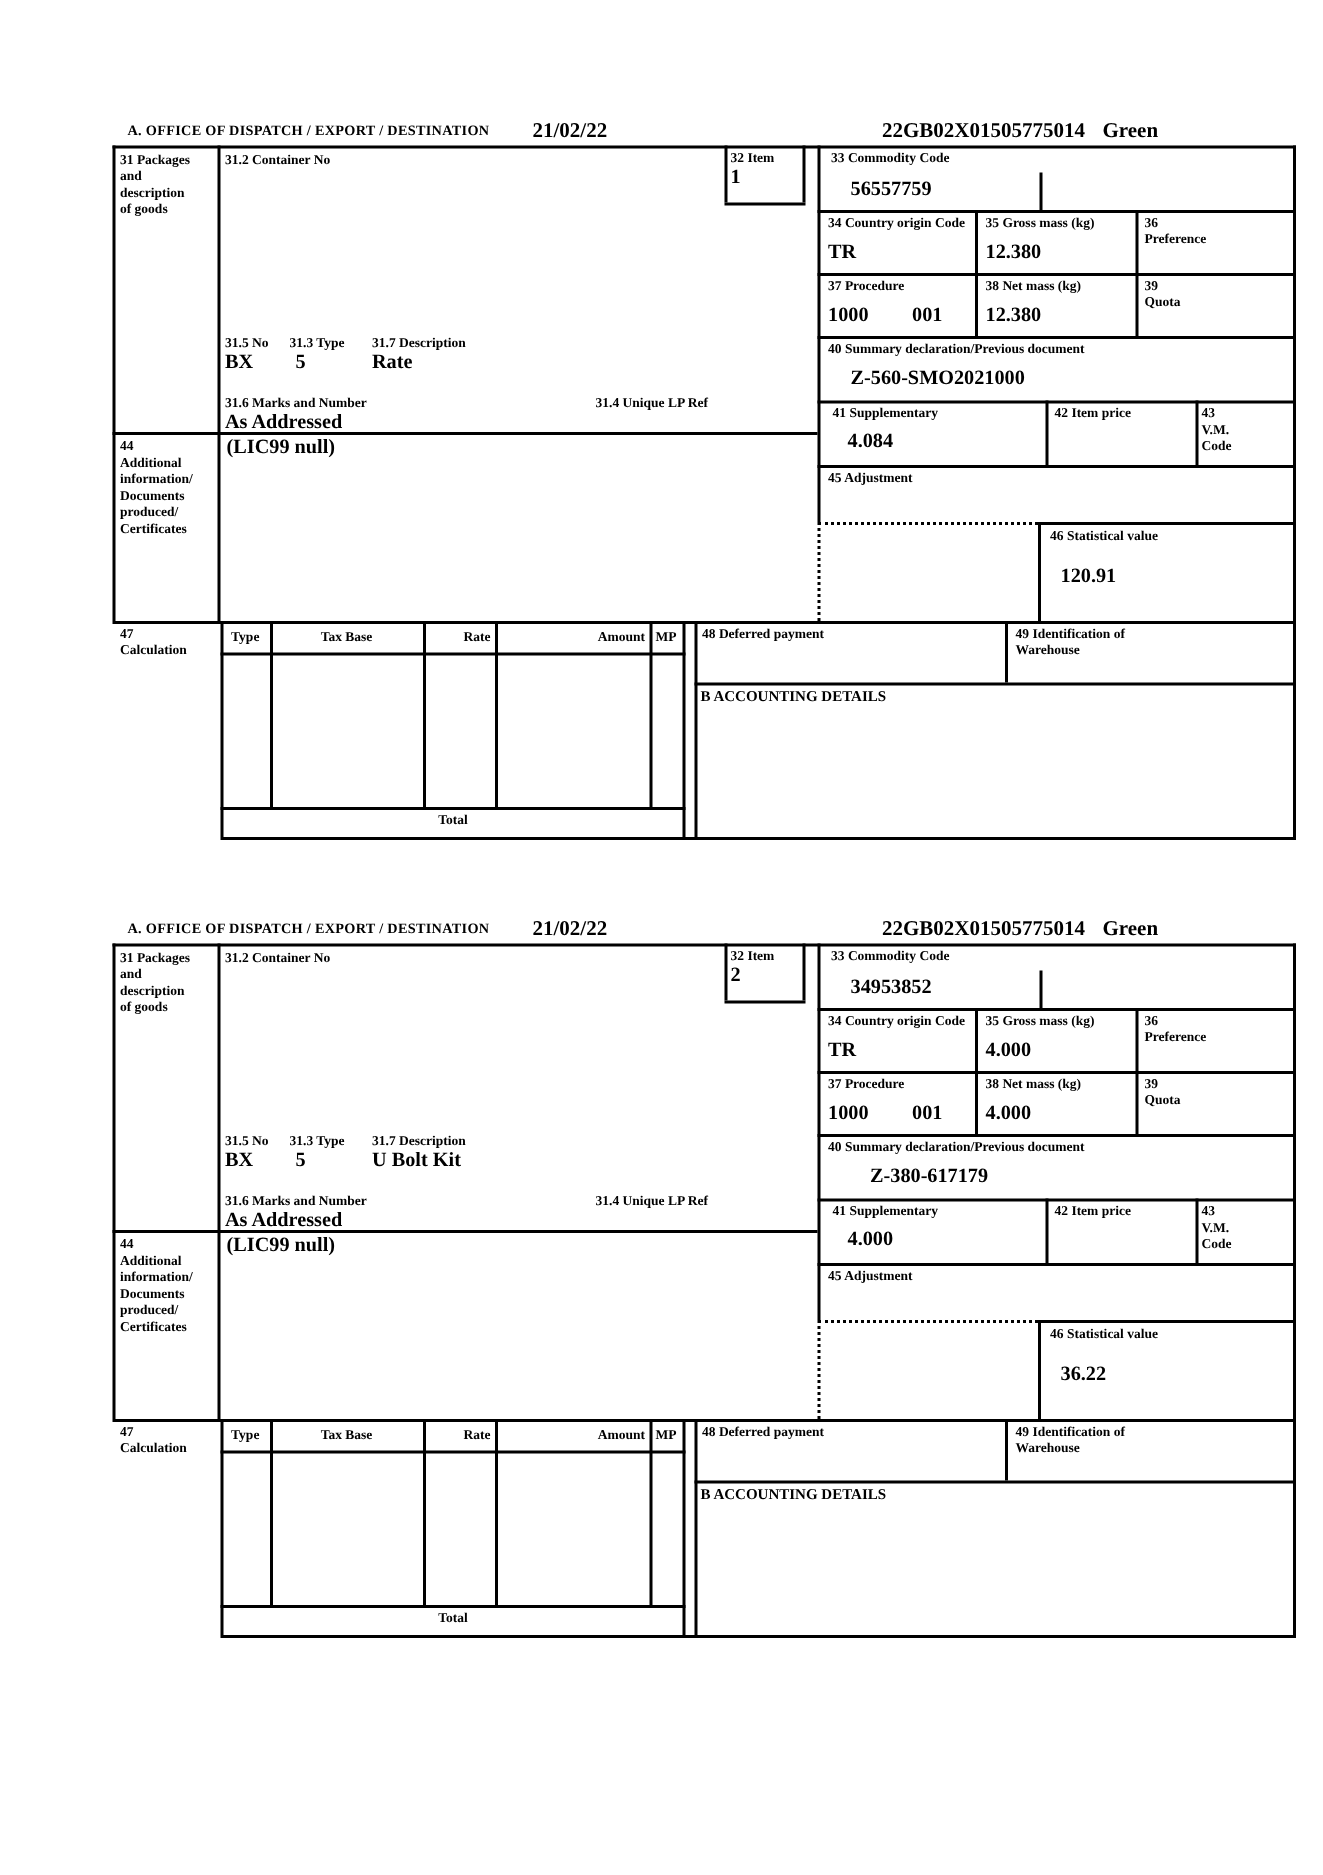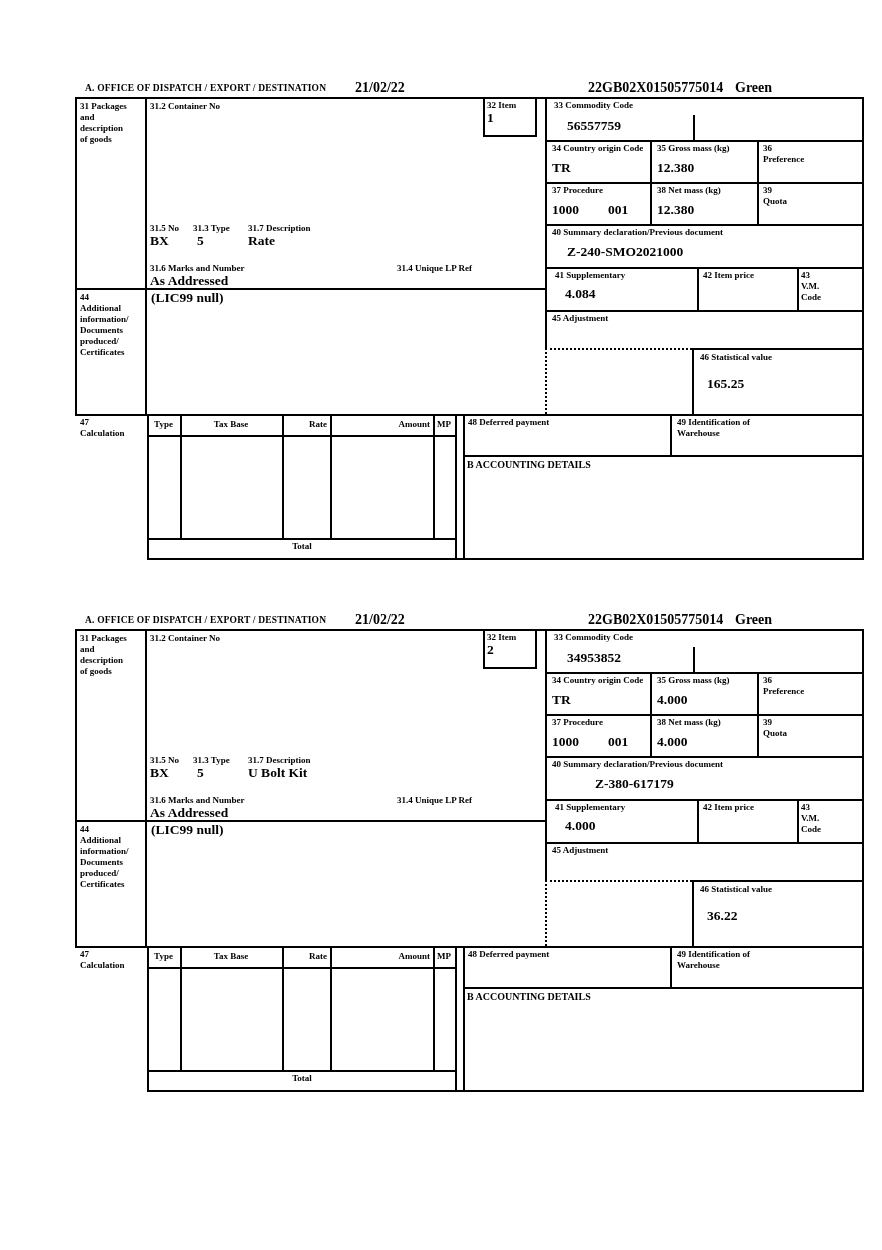--- a/index.html
+++ b/index.html
@@ -106,31 +106,31 @@
     <span class="lbl" style="left:688px;top:63px">36 Preference</span>
 
     <span class="lbl" style="left:477px;top:105px">37 Procedure</span>
     <span class="val" style="left:477px;top:122px">1000</span>
     <span class="val" style="left:533px;top:122px">001</span>
     <span class="lbl" style="left:582px;top:105px">38 Net mass (kg)</span>
     <span class="val" style="left:582px;top:122px">12.380</span>
     <span class="lbl" style="left:688px;top:105px">39 Quota</span>
 
     <span class="lbl" style="left:477px;top:147px">40 Summary declaration/Previous document</span>
-    <span class="val" style="left:492px;top:164px">Z-240-SMO2021000</span>
+    <span class="val" style="left:492px;top:164px">Z-560-SMO2021000</span>
 
     <span class="lbl" style="left:480px;top:190px">41 Supplementary</span>
     <span class="val" style="left:490px;top:206px">4.084</span>
     <span class="lbl" style="left:628px;top:190px">42 Item price</span>
     <span class="lbl" style="left:726px;top:190px">43 V.M. Code</span>
 
     <span class="lbl" style="left:477px;top:233px">45 Adjustment</span>
 
     <span class="lbl" style="left:625px;top:272px">46 Statistical value</span>
-    <span class="val" style="left:632px;top:296px">165.25</span>
+    <span class="val" style="left:632px;top:296px">120.91</span>
 
     <span class="lbl" style="left:5px;top:337px;width:62px">47
 Calculation</span>
     <span class="th" style="left:74px;top:339px;width:29px;text-align:center">Type</span>
     <span class="th" style="left:107px;top:339px;width:98px;text-align:center">Tax Base</span>
     <span class="th" style="left:209px;top:339px;width:43px;text-align:right">Rate</span>
     <span class="th" style="left:257px;top:339px;width:98px;text-align:right">Amount</span>
     <span class="th" style="left:360px;top:339px;width:18px;text-align:center">MP</span>
     <span class="th" style="left:74px;top:461px;width:306px;text-align:center">Total</span>
 
@@ -224,21 +224,21 @@
     <span class="lbl" style="left:688px;top:63px">36 Preference</span>
 
     <span class="lbl" style="left:477px;top:105px">37 Procedure</span>
     <span class="val" style="left:477px;top:122px">1000</span>
     <span class="val" style="left:533px;top:122px">001</span>
     <span class="lbl" style="left:582px;top:105px">38 Net mass (kg)</span>
     <span class="val" style="left:582px;top:122px">4.000</span>
     <span class="lbl" style="left:688px;top:105px">39 Quota</span>
 
     <span class="lbl" style="left:477px;top:147px">40 Summary declaration/Previous document</span>
-    <span class="val" style="left:520px;top:164px">Z-380-617179</span>
+    <span class="val" style="left:505px;top:164px">Z-380-617179</span>
 
     <span class="lbl" style="left:480px;top:190px">41 Supplementary</span>
     <span class="val" style="left:490px;top:206px">4.000</span>
     <span class="lbl" style="left:628px;top:190px">42 Item price</span>
     <span class="lbl" style="left:726px;top:190px">43 V.M. Code</span>
 
     <span class="lbl" style="left:477px;top:233px">45 Adjustment</span>
 
     <span class="lbl" style="left:625px;top:272px">46 Statistical value</span>
     <span class="val" style="left:632px;top:296px">36.22</span>

